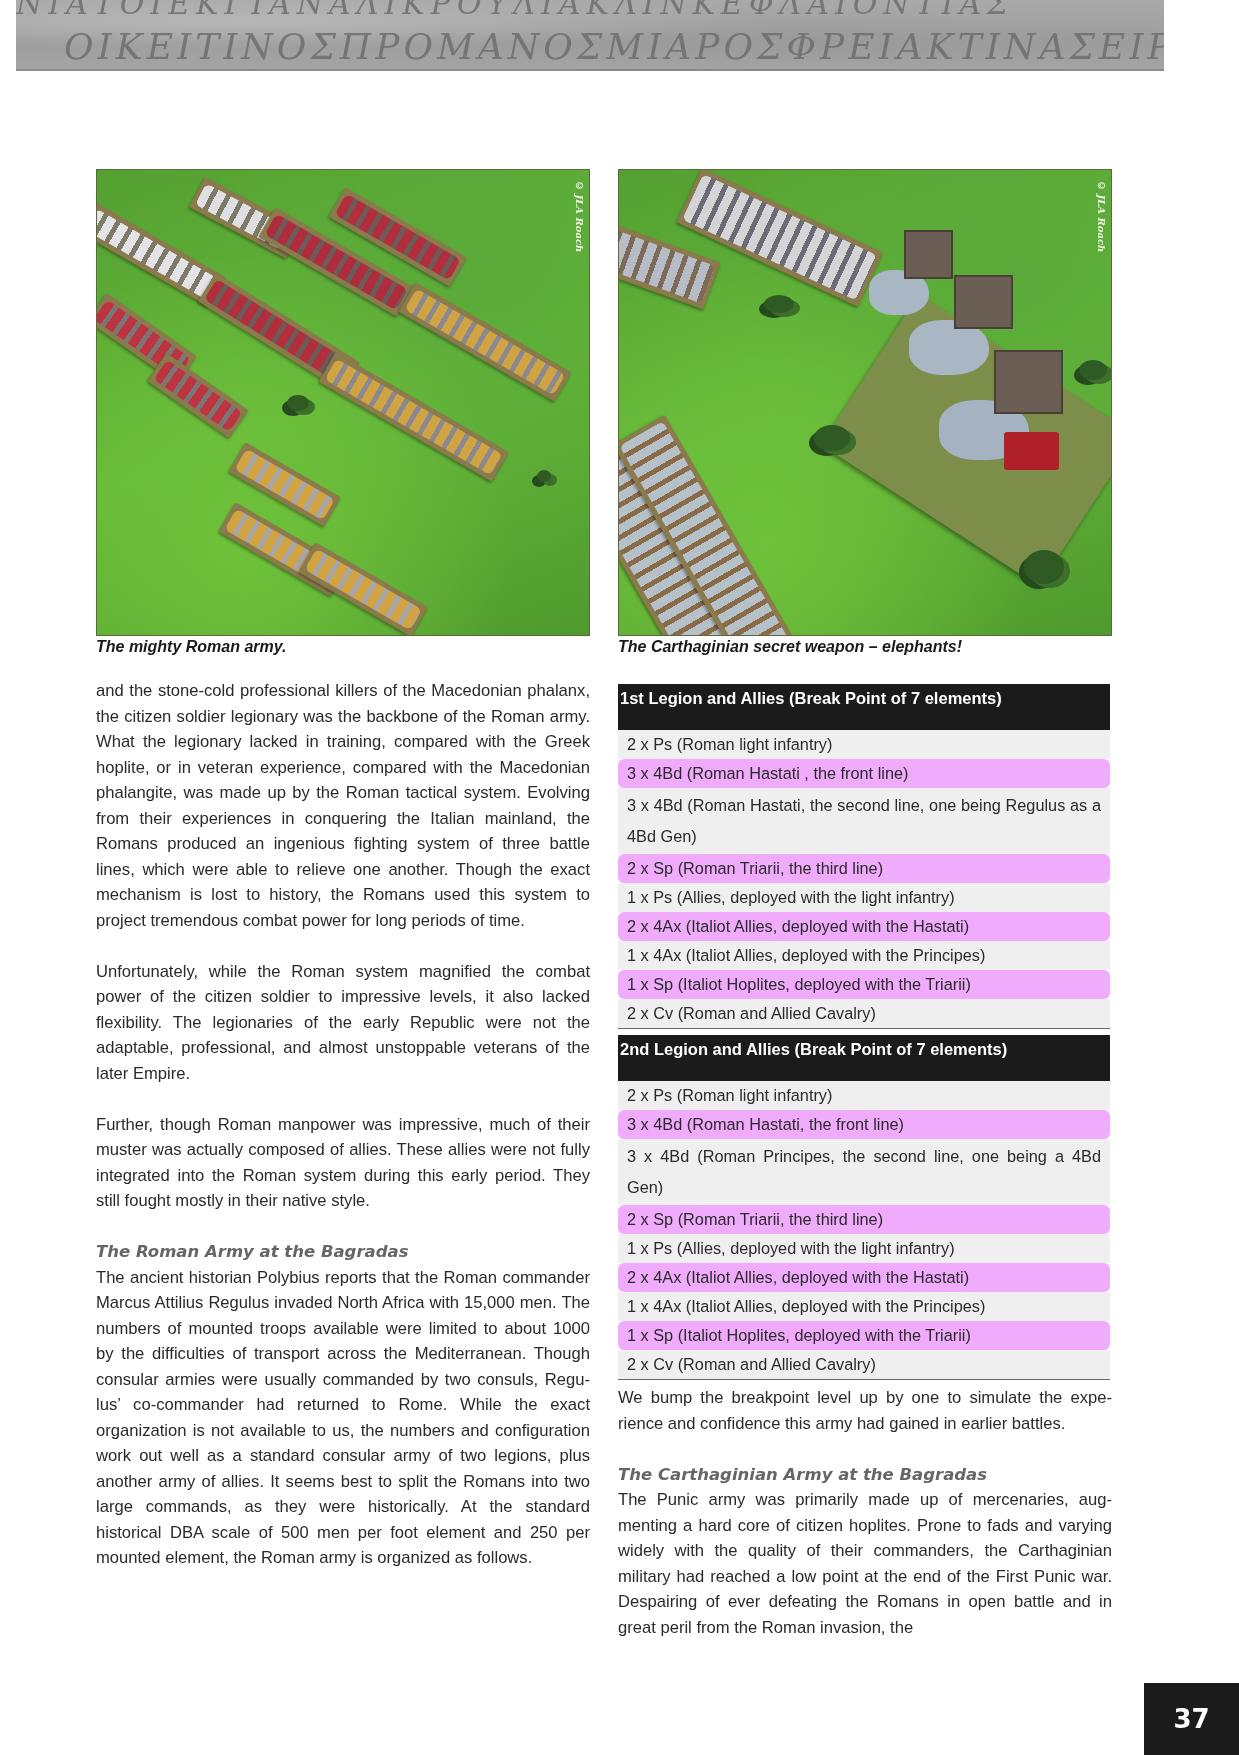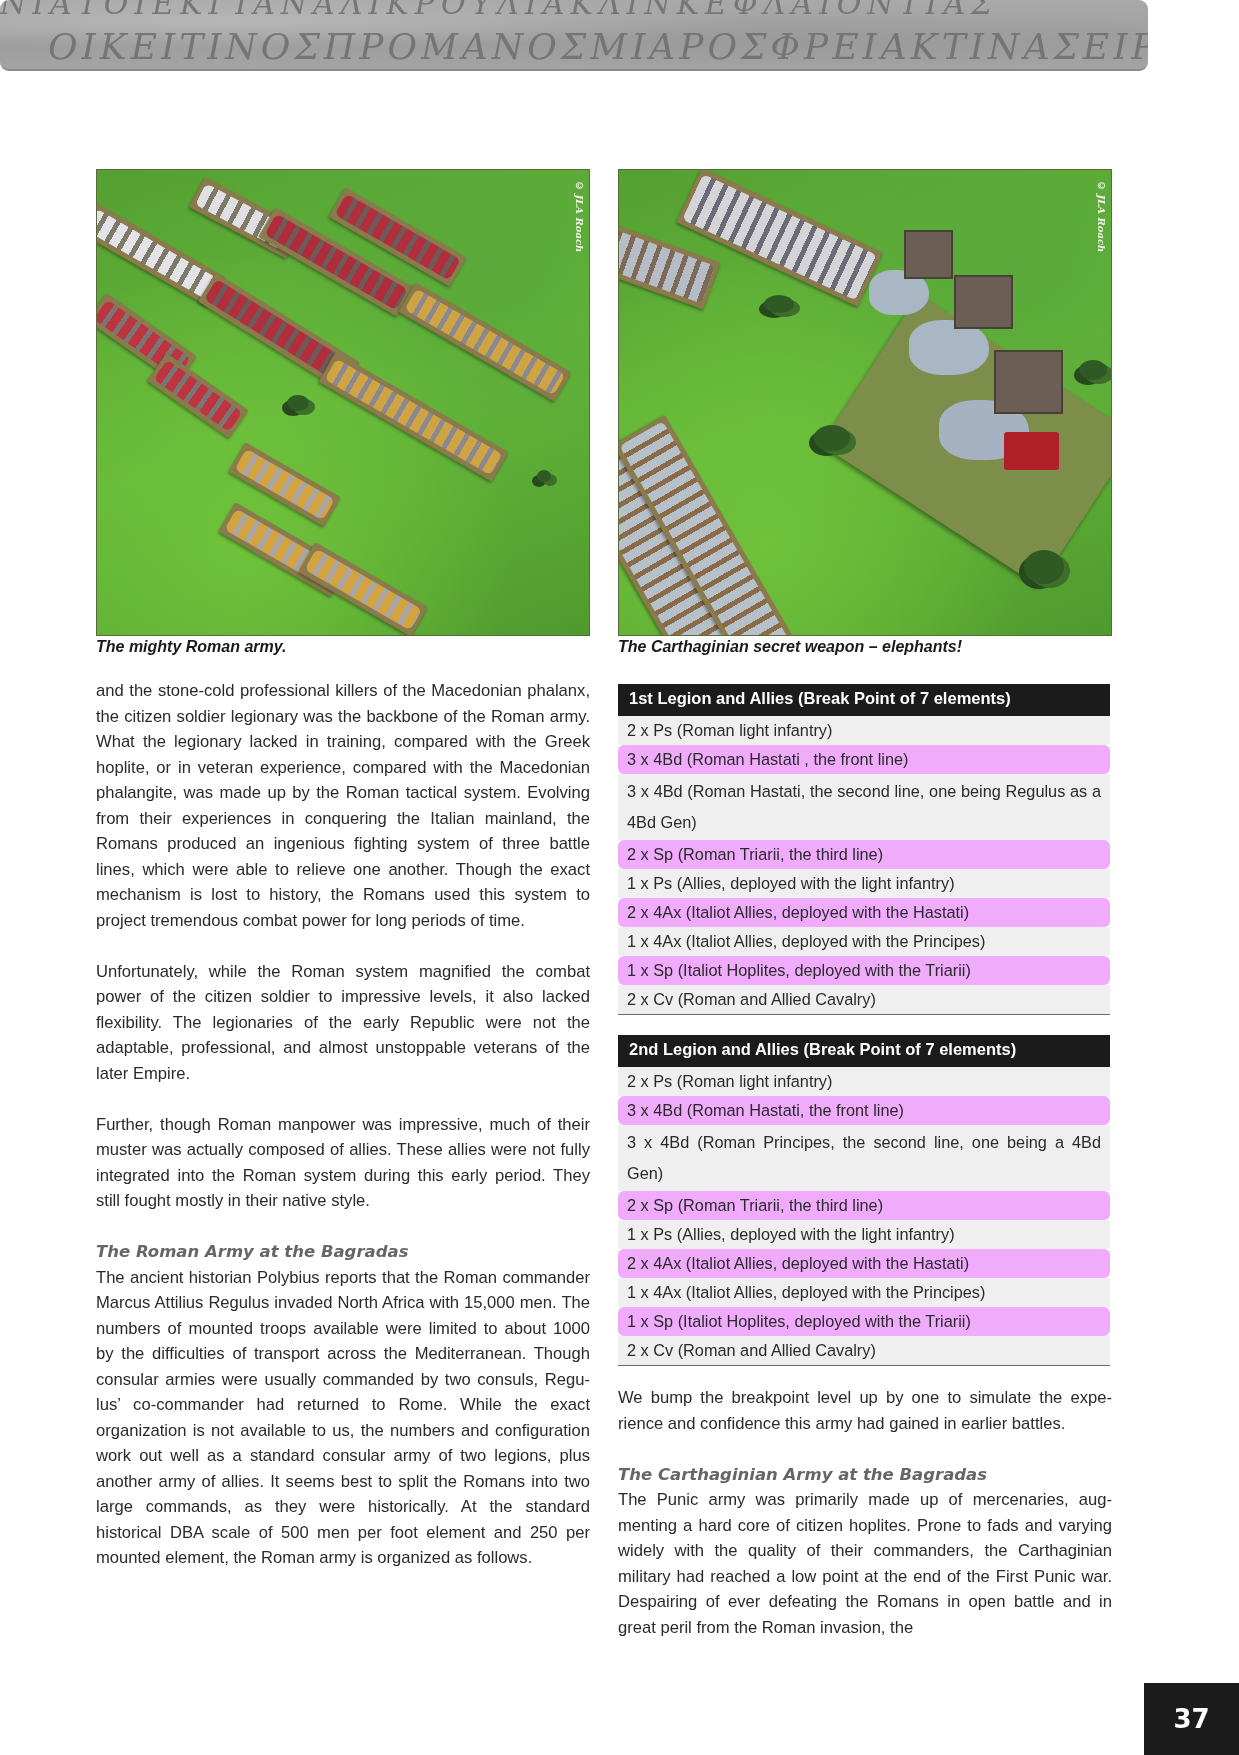--- a/index.html
+++ b/index.html
@@ -3,28 +3,27 @@
   <meta charset="utf-8">
   <style>
     html, body { margin: 0; padding: 0; }
     body {
       width: 1239px; height: 1755px; position: relative; overflow: hidden;
       background: #ffffff;
       font-family: "DejaVu Sans", sans-serif;
       color: #2b2b2b;
     }
     .banner {
-      position: absolute; left: 0; top: 0; width: 1148px; height: 69px;
+      position: absolute; left: 16px; top: 0; width: 1148px; height: 69px;
       background:
         radial-gradient(ellipse at 20% 30%, #b7b7b7 0%, rgba(183,183,183,0) 40%),
         radial-gradient(ellipse at 70% 60%, #9b9b9b 0%, rgba(155,155,155,0) 45%),
         linear-gradient(180deg, #a9a9a9 0%, #9e9e9e 60%, #a4a4a4 100%);
       border-bottom: 2px solid #8a8a8a;
       overflow: hidden;
-      border-radius: 9px;
     }
     .banner .script {
       position: absolute; left: 0; width: 1239px; white-space: nowrap;
       font-family: "DejaVu Serif", serif; font-style: italic;
       color: #6e6e6e; letter-spacing: 6px; opacity: 0.85;
     }
     .banner .s1 { top: -14px; font-size: 30px; }
     .banner .s2 { top: 26px; font-size: 36px; letter-spacing: 4px; padding-left: 48px; }
 
     .photo {
@@ -77,21 +76,21 @@
       font-size: 16.5px; font-weight: bold; color: #666666; line-height: 25.5px;
       font-family: "DejaVu Sans", sans-serif; margin: 0; font-style: italic;
     }
 
     .roster { position: absolute; left: 618px; width: 492px; border-bottom: 1.5px solid #6a6a6a; }
     .roster-1 { top: 684px; }
     .roster-2 { top: 1035px; }
     .roster .head {
       background: #1b1b1b; color: #ffffff; font-weight: bold;
       font-family: "Liberation Sans", sans-serif; font-size: 16.5px;
-      height: 32px; line-height: 29px; padding-left: 11px;
+      height: 46px; line-height: 29px; padding-left: 2px;
     }
     .roster .row {
       font-family: "Liberation Sans", sans-serif; font-size: 16.3px; color: #2a2a2a;
       padding: 2px 9px 2px 9px; line-height: 25px; min-height: 26px; box-sizing: border-box;
       text-align: justify;
     }
     .roster .row.light { background: #efefef; }
     .roster .row.dark { background: #f0abfc; border-radius: 6px; }
     .roster .row.tall { line-height: 31px; }
 

